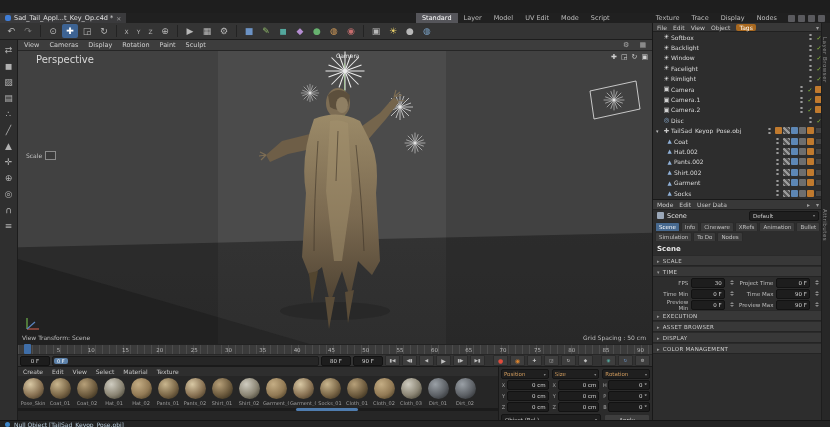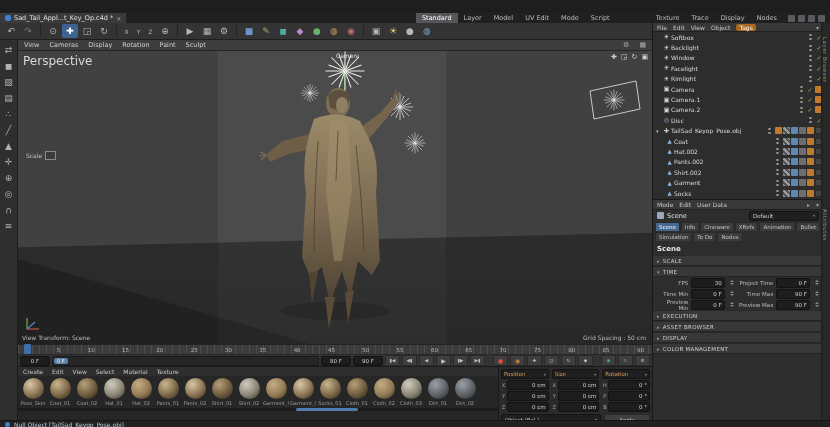--- a/index.html
+++ b/index.html
@@ -47,21 +47,21 @@
   .vmi{font-size:7px;color:#a8a8a8}
   .canvas{position:relative;width:634px;height:293px;overflow:hidden;background:#4b4b4b}
   .floor{position:absolute;left:0;top:0;width:634px;height:293px;
          clip-path:polygon(0 67%,100% 62%,100% 100%,0 100%);
          background:linear-gradient(#3a3a3a,#2e2e2e)}
   .floor2{position:absolute;left:0;top:0;width:634px;height:293px;
           clip-path:polygon(0 71%,46% 100%,0 100%);background:#262626}
   .shade{position:absolute;top:0;height:293px;background:rgba(0,0,0,.12)}
   .shadeL{left:0;width:200px}.shadeR{left:428px;width:206px}
   .yaxis{position:absolute;left:326px;top:12px;width:1px;height:196px;background:#59a73c;opacity:.85}
-  .vplabel{position:absolute;left:5px;top:3px;font-size:12px;color:#d8d8d8}
+  .vplabel{position:absolute;left:18px;top:3px;font-size:10px;color:#d8d8d8}
   .camlabel{position:absolute;left:318px;top:1px;font-size:6px;color:#e6e6e6}
   .hud-scale{position:absolute;left:8px;top:100px;display:flex;align-items:center;gap:3px;font-size:6px;color:#c2c2c2}
   .hud-scale b{display:block;width:9px;height:7px;border:1px solid #8a8a8a;background:#3a3a3a}
   .vt-label{position:absolute;left:4px;bottom:3px;font-size:6px;color:#bdbdbd}
   .gs-label{position:absolute;right:6px;bottom:3px;font-size:6px;color:#bdbdbd}
   .corner{position:absolute;right:4px;top:2px;display:flex;gap:4px}
   .corner span{font-size:7px;color:#d0d0d0}
   .minaxis{position:absolute;left:6px;bottom:12px}
 
   

